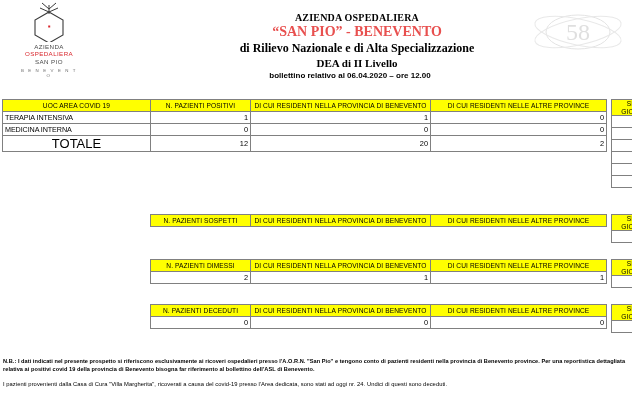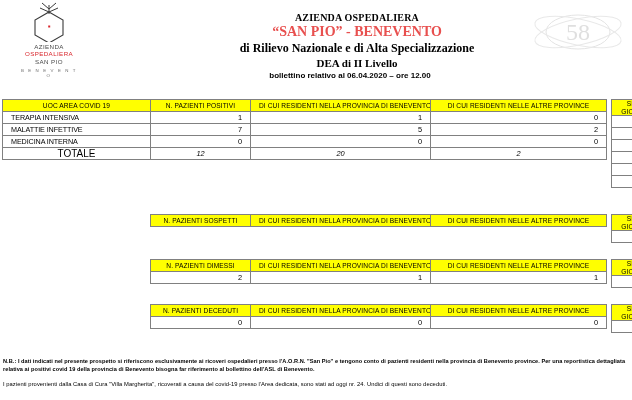--- a/index.html
+++ b/index.html
@@ -100,21 +100,21 @@
 
   
   table.grid {
     position: absolute;
     border-collapse: collapse;
     table-layout: fixed;
     font-size: 7.4px;
   }
   table.grid td, table.grid th {
     border: 1px solid #808080;
-    padding: 0 8px;
+    padding: 0 2px;
     height: 11px;
     vertical-align: middle;
     font-weight: normal;
     overflow: hidden;
     white-space: nowrap;
   }
   th.hdr {
     background: #ffff00;
     font-weight: bold;
     font-size: 6.6px;
@@ -129,27 +129,26 @@
     padding-right: 3px;
   }
   td.lbl {
     text-align: left;
     font-size: 7.2px;
     letter-spacing: -0.1px;
   }
   td.total-lbl {
     text-align: center;
     font-weight: bold;
-    font-size: 10px;
+    font-size: 13px;
   }
   td.total-num {
-    text-align: center;
+    text-align: right;
     font-weight: bold;
     padding-right: 3px;
-    font-style: italic;
   }
 
   
   #main-table { left: 2px; top: 99px; width: 604px; }
   
   #main-table-cut { left: 611px; top: 99px; width: 38px; }
 
   
   table.small { left: 150px; width: 456px; }
   table.small-cut { left: 611px; width: 38px; }
@@ -238,26 +237,20 @@
     <th class="hdr">DI CUI RESIDENTI NELLA PROVINCIA DI BENEVENTO</th>
     <th class="hdr">DI CUI RESIDENTI NELLE ALTRE PROVINCE</th>
   </tr>
   <tr>
     <td class="lbl">TERAPIA INTENSIVA</td>
     <td class="num">1</td>
     <td class="num">1</td>
     <td class="num">0</td>
   </tr>
   <tr>
-    <td class="lbl">MALATTIE INFETTIVE</td>
-    <td class="num">7</td>
-    <td class="num">5</td>
-    <td class="num">2</td>
-  </tr>
-  <tr>
     <td class="lbl">MEDICINA INTERNA</td>
     <td class="num">0</td>
     <td class="num">0</td>
     <td class="num">0</td>
   </tr>
   <tr>
     <td class="total-lbl">TOTALE</td>
     <td class="total-num">12</td>
     <td class="total-num">20</td>
     <td class="total-num">2</td>

